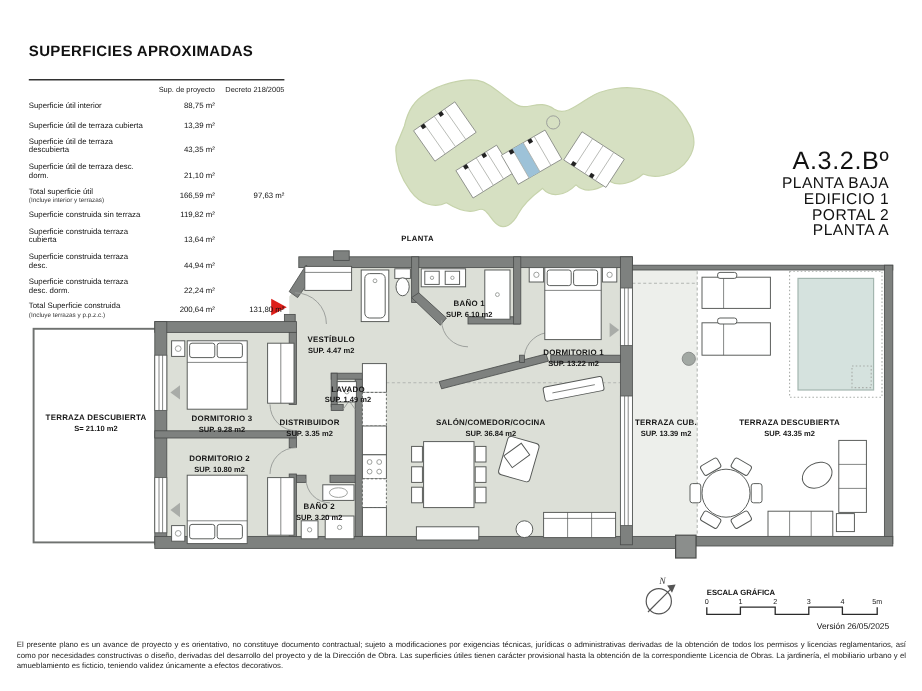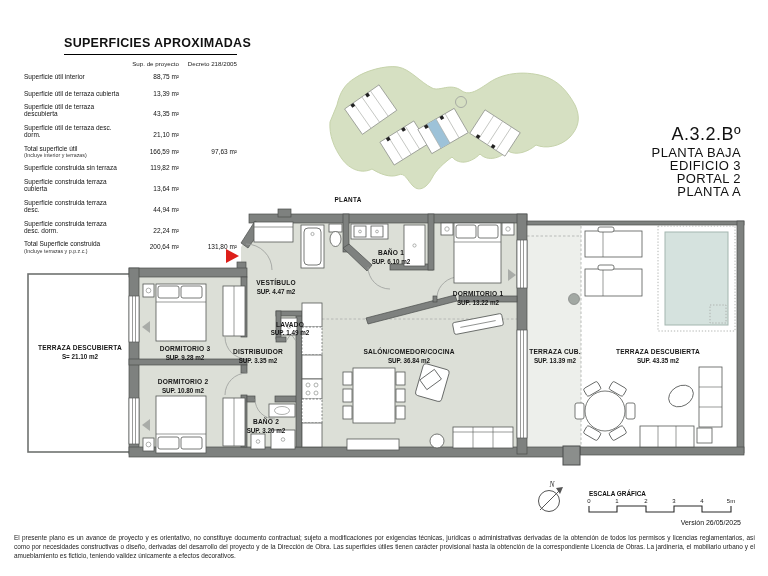--- a/index.html
+++ b/index.html
@@ -3,31 +3,31 @@
 <meta charset="utf-8">
 <style>
   html,body{margin:0;padding:0;background:#ffffff;}
   .sheet{position:relative;width:768px;height:576px;background:#fff;overflow:hidden;
          font-family:"Liberation Sans",sans-serif;color:#111;}
   .abs{position:absolute;}
   svg{position:absolute;left:0;top:0;}
   
   .areas{left:24px;top:36px;width:213px;}
   .areas-title{font-size:12.5px;font-weight:bold;letter-spacing:.3px;
-               border-bottom:1.8px solid #000;padding-bottom:4px;white-space:nowrap;margin-left:40px;}
+               border-bottom:1.8px solid #000;padding-bottom:16px;white-space:nowrap;}
   .thead,.trow{display:grid;grid-template-columns:1fr 56px 58px;}
   .thead{font-size:6.2px;margin-top:5px;color:#222;}
   .thead span{text-align:right;}
   .trow{font-size:6.5px;line-height:7.2px;margin-top:6.4px;align-items:end;}
   .trow .val{text-align:right;white-space:nowrap;}
   .trow .sub{display:block;font-size:5.3px;color:#333;line-height:6px;}
   .trow.total{align-items:center;}
   
   .tblock{right:27px;top:123px;text-align:right;}
-  .tblock .code{font-size:18px;line-height:23px;letter-spacing:.5px;}
+  .tblock .code{font-size:21px;line-height:23px;letter-spacing:.5px;}
   .tblock .line{font-size:13px;line-height:13px;letter-spacing:.4px;}
   .planta-label{left:320px;top:196px;width:56px;text-align:center;
                 font-size:6.4px;font-weight:bold;letter-spacing:.3px;}
   .version{right:27px;top:519px;font-size:7px;}
   .disclaimer{left:14px;top:533px;width:741px;font-size:6.45px;line-height:1.42;
               text-align:justify;color:#1c1c1c;}
   
   .wall{fill:#7e817f;stroke:#4b4d4c;stroke-width:.7;}
   .furn{fill:#ffffff;stroke:#555856;stroke-width:.8;}
   .furn-d{fill:#ffffff;stroke:#555856;stroke-width:.7;stroke-dasharray:2 1.5;}
@@ -416,21 +416,21 @@
     <div class="trow total">
       <span><span>Total Superficie construida</span><span class="sub">(Incluye terrazas y p.p.z.c.)</span></span>
       <span class="val">200,64 m²</span>
         <span class="val">131,80 m²</span>
     </div>
   </div>
 
   <div class="abs tblock">
     <div class="code">A.3.2.Bº</div>
     <div class="line">PLANTA BAJA</div>
-    <div class="line">EDIFICIO 3</div>
+    <div class="line">EDIFICIO 1</div>
     <div class="line">PORTAL  2</div>
     <div class="line">PLANTA A</div>
   </div>
 
   <div class="abs planta-label">PLANTA</div>
 
   <div class="abs version">Versión 26/05/2025</div>
 
   <div class="abs disclaimer">El presente plano es un avance de proyecto y es orientativo, no constituye documento contractual; sujeto a modificaciones por exigencias técnicas, jurídicas o administrativas derivadas de la obtención de todos los permisos y licencias reglamentarios, así como por necesidades constructivas o diseño, derivadas del desarrollo del proyecto y de la Dirección de Obra. Las superficies útiles tienen carácter provisional hasta la obtención de la correspondiente Licencia de Obras. La jardinería, el mobiliario urbano y el amueblamiento es ficticio, teniendo validez únicamente a efectos decorativos.</div>
 </div>

